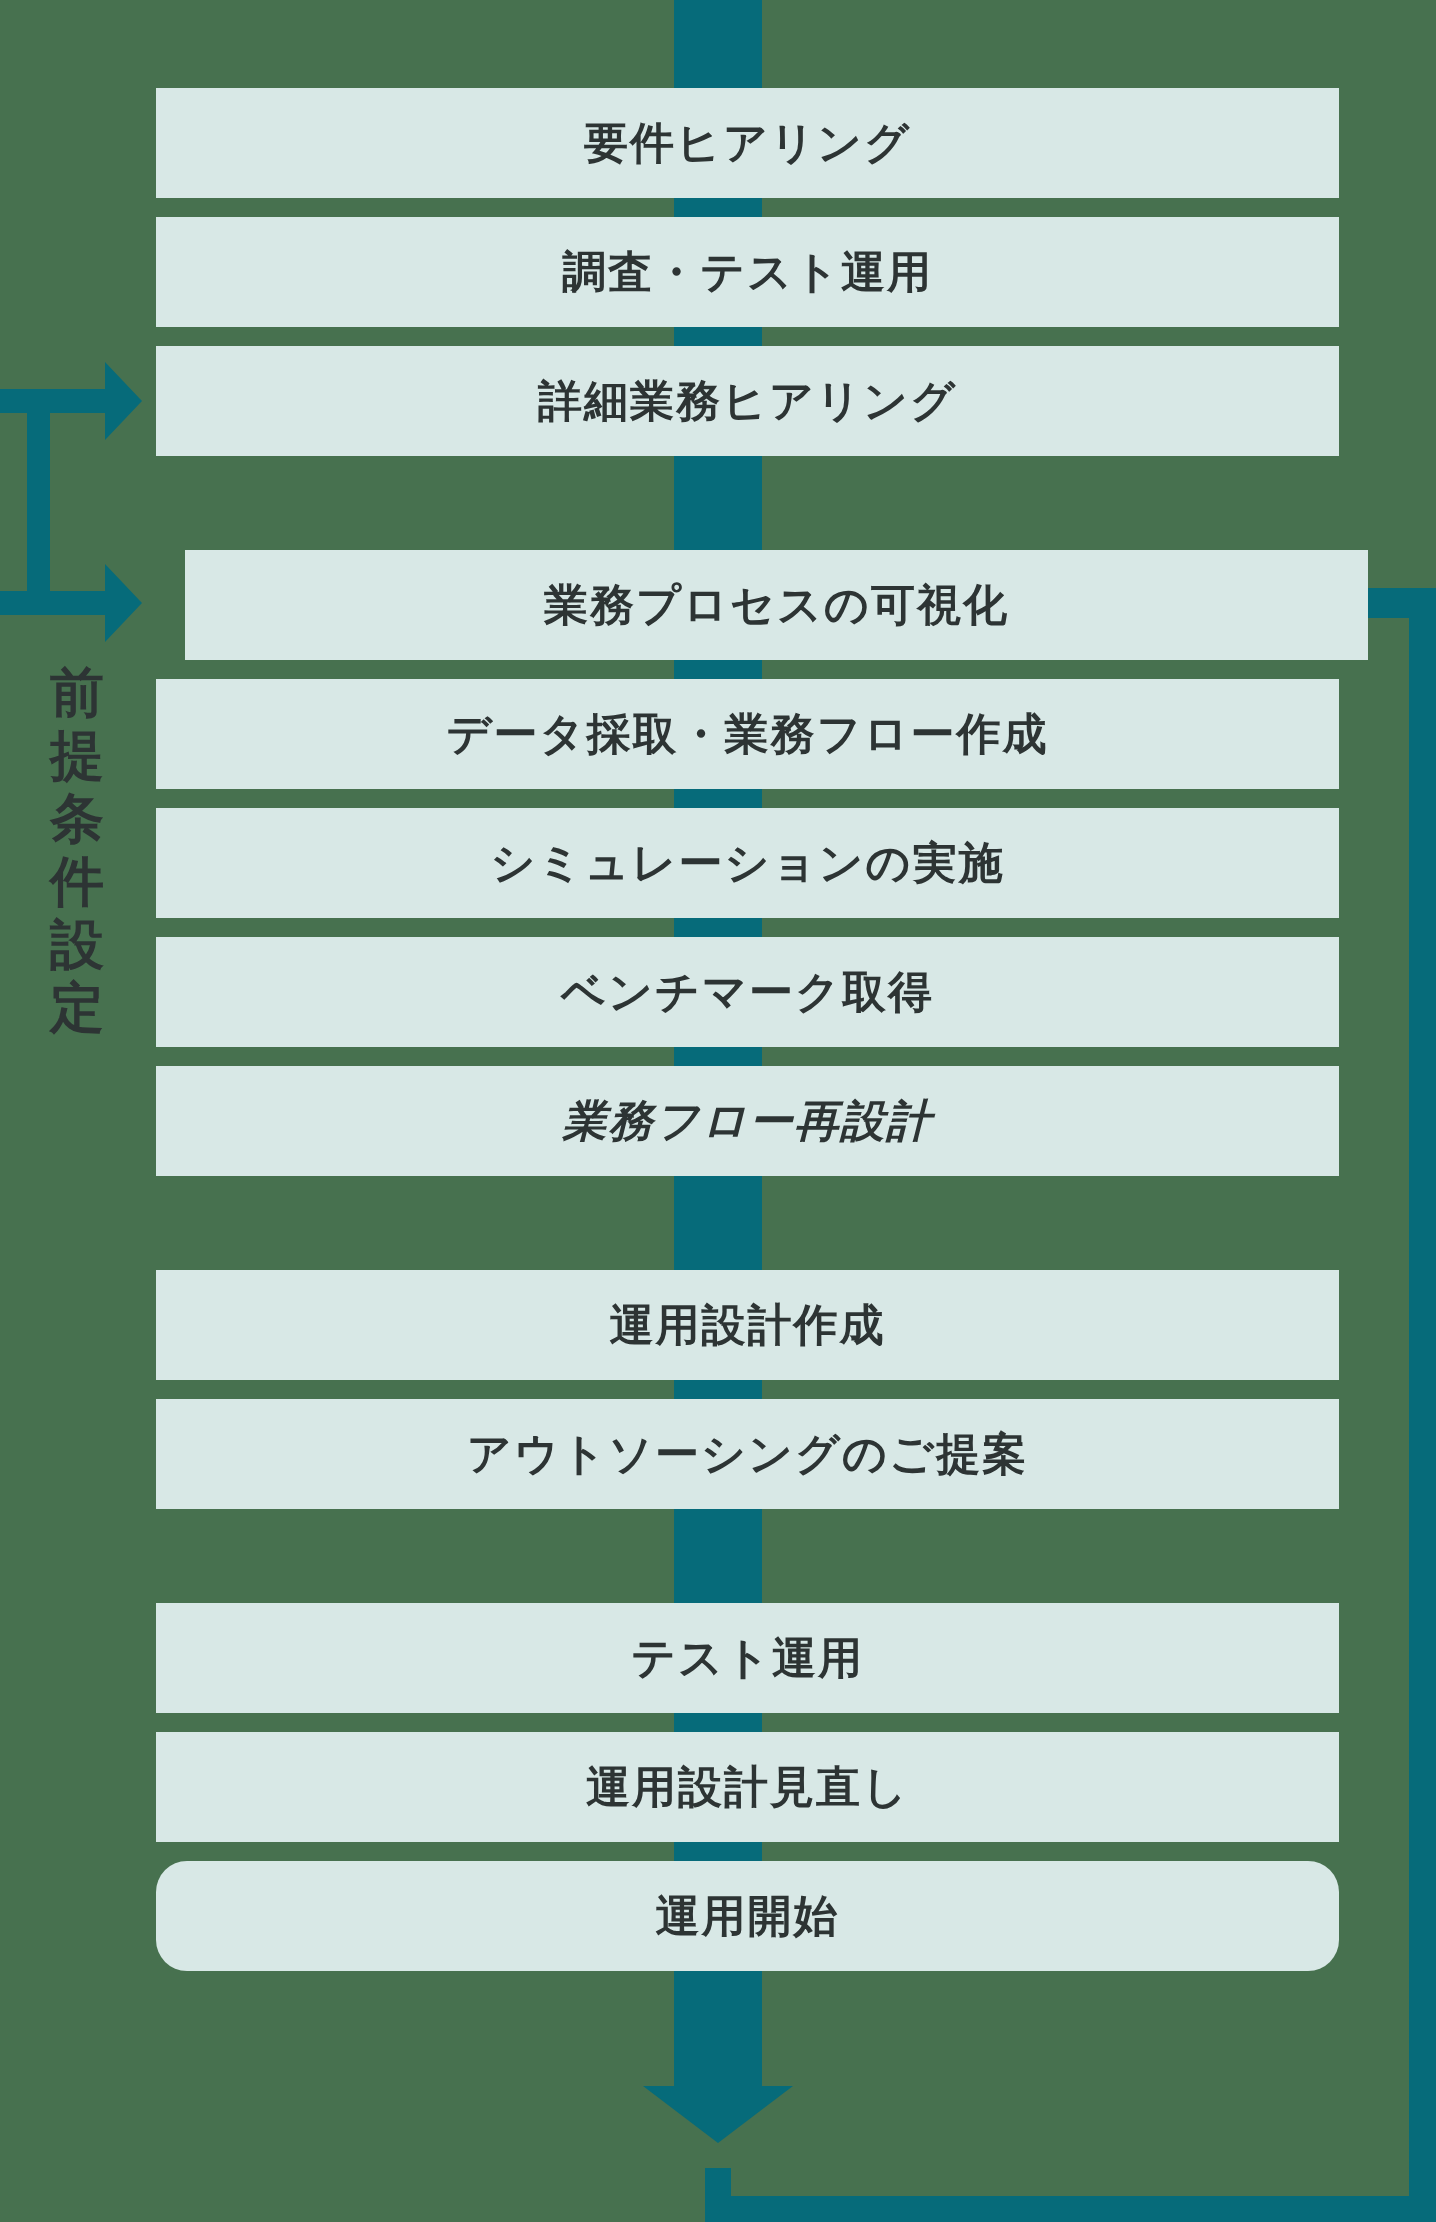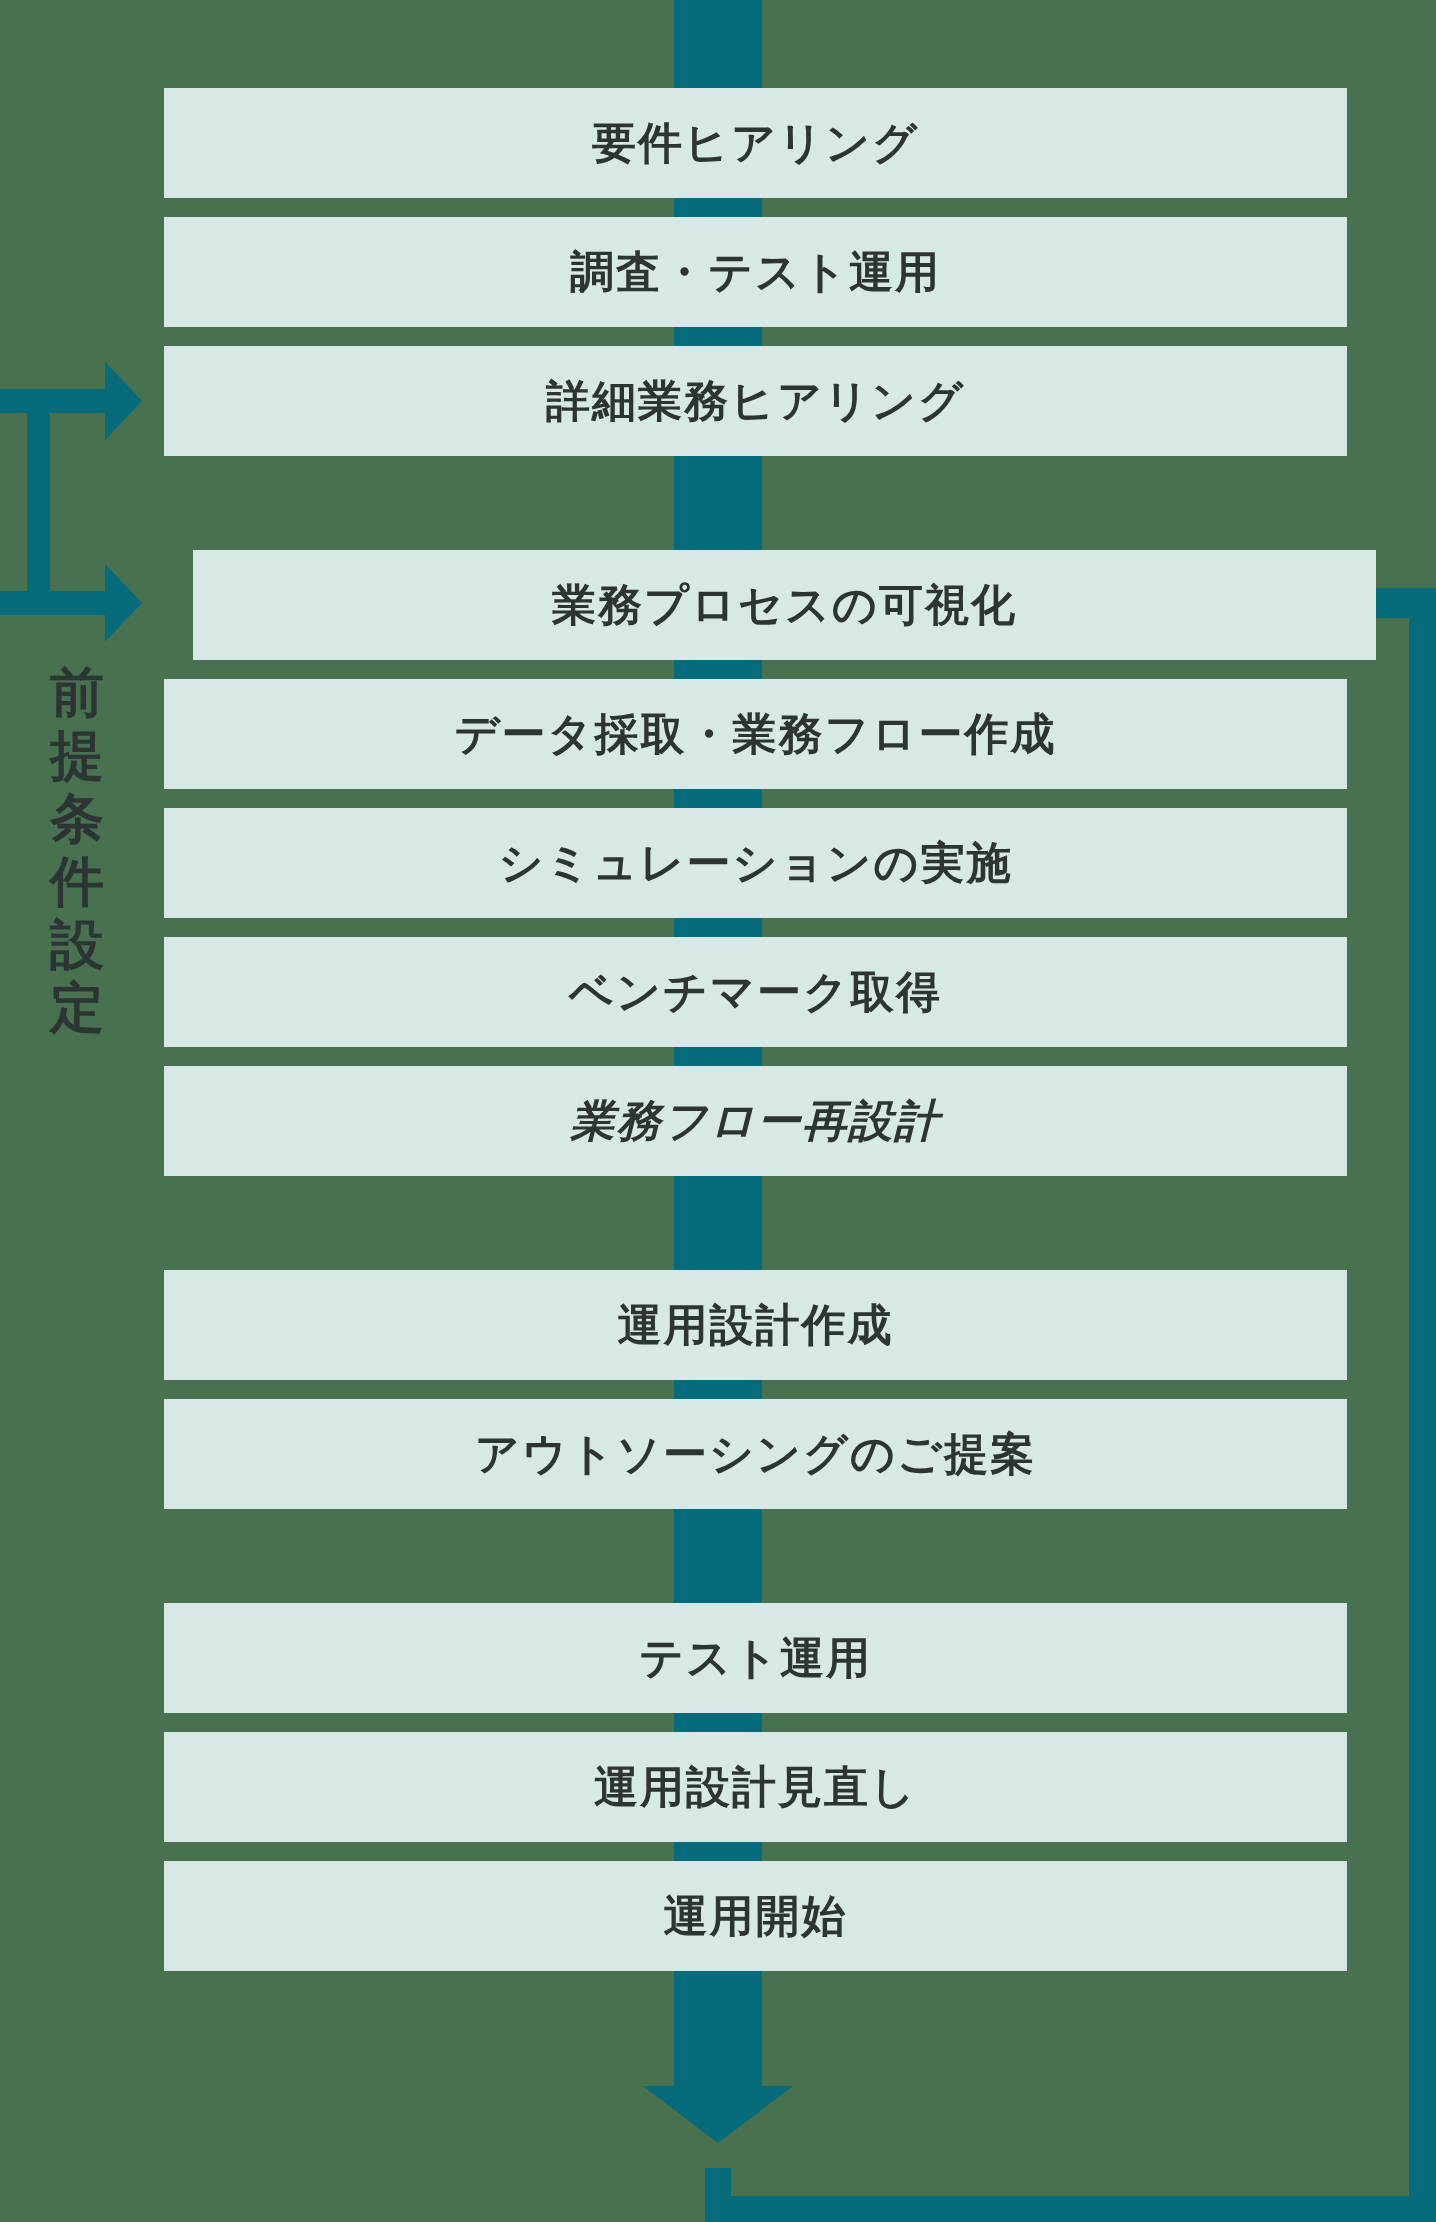--- a/index.html
+++ b/index.html
@@ -42,21 +42,21 @@
   .bracket-bottom-shaft{left:0;top:591px;width:105px;height:24px;}
   .right-head{
     position:absolute;width:0;height:0;
     border-top:39px solid transparent;border-bottom:39px solid transparent;
     border-left:37px solid var(--flow);
   }
   .right-head.a{left:105px;top:362px;}
   .right-head.b{left:105px;top:564px;}
   
   .flow-box{
-    position:absolute;left:164px;width:1183px;height:110px;
+    position:absolute;left:156px;width:1183px;height:110px;
     background:var(--box-fill);
     display:flex;align-items:center;justify-content:center;
     font-size:44px;font-weight:700;color:var(--text);
     letter-spacing:2px;white-space:nowrap;
   }
   
   .side-label{
     position:absolute;left:44px;top:661px;width:66px;
     display:flex;flex-direction:column;align-items:center;
   }
@@ -100,16 +100,16 @@
       <div class="flow-box" style="top: 346px;">詳細業務ヒアリング</div>
       <div class="flow-box" style="top: 550px; margin-left: 29px;">業務プロセスの可視化</div>
       <div class="flow-box" style="top: 679px;">データ採取・業務フロー作成</div>
       <div class="flow-box" style="top: 808px;">シミュレーションの実施</div>
       <div class="flow-box" style="top: 937px;">ベンチマーク取得</div>
       <div class="flow-box" style="top: 1066px; font-style: italic;">業務フロー再設計</div>
       <div class="flow-box" style="top: 1270px;">運用設計作成</div>
       <div class="flow-box" style="top: 1399px;">アウトソーシングのご提案</div>
       <div class="flow-box" style="top: 1603px;">テスト運用</div>
       <div class="flow-box" style="top: 1732px;">運用設計見直し</div>
-      <div class="flow-box" style="top: 1861px;">運用開始</div>
+      <div class="flow-box" style="top: 1861px; border-radius: 31px;">運用開始</div>
     </div>
 
 </div>
 
 </body></html>

